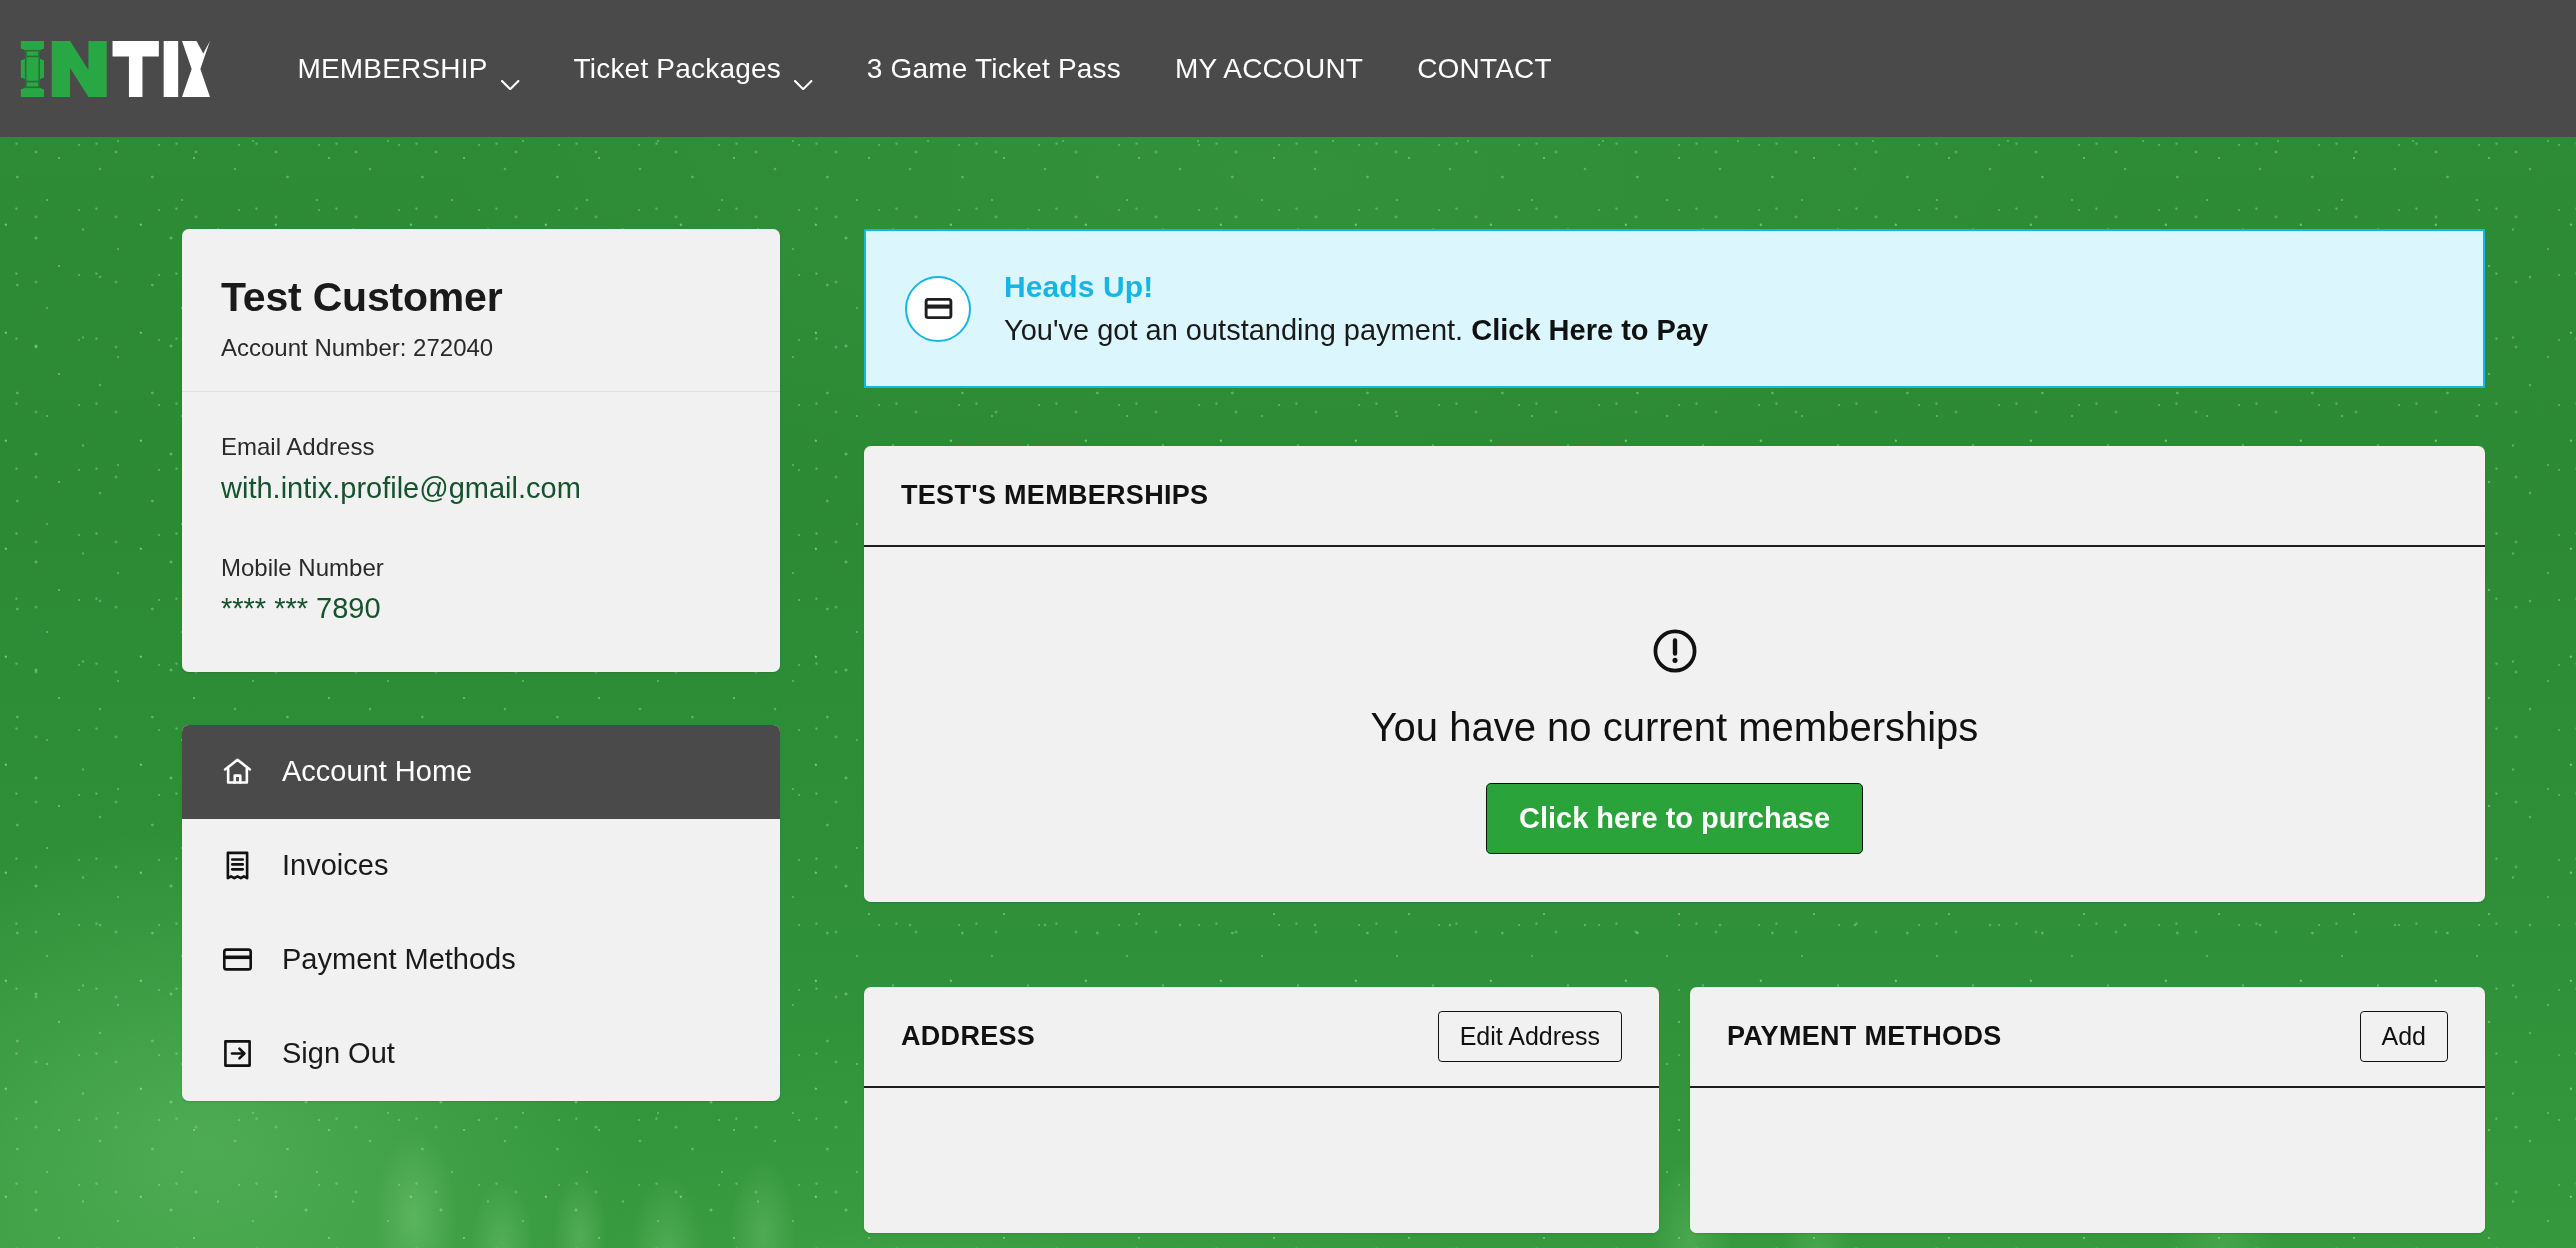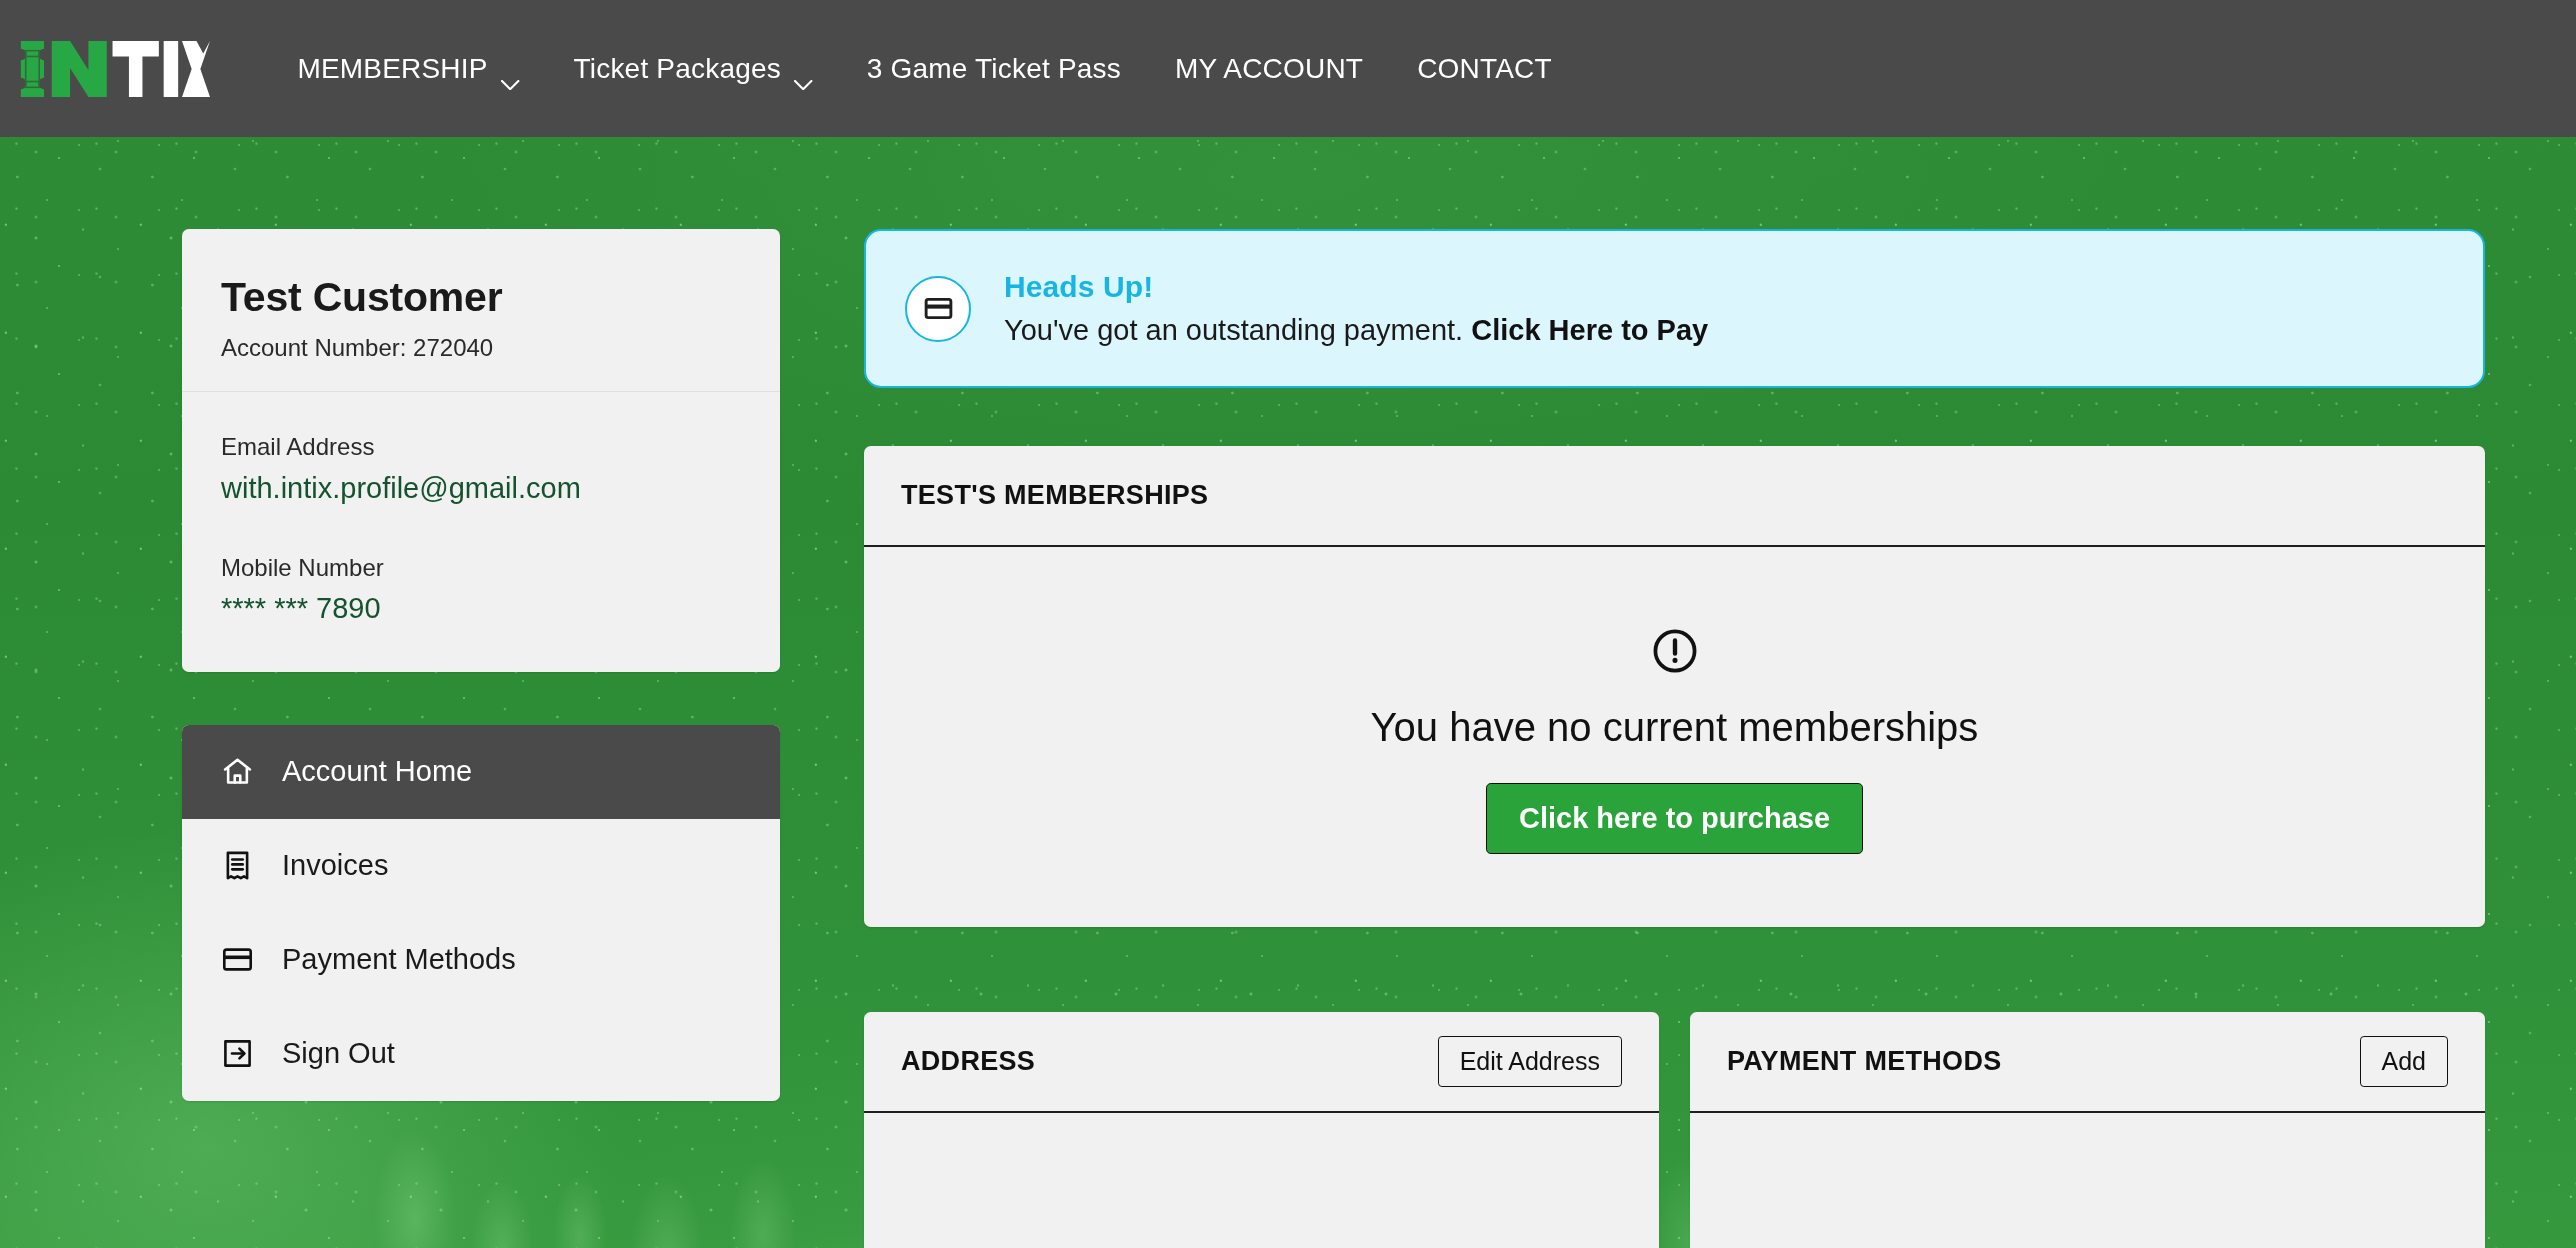--- a/index.html
+++ b/index.html
@@ -203,21 +203,21 @@
   .right-col {
     position: absolute;
     left: 864px;
     top: 92px;
     width: 1621px;
   }
 
   .alert {
     background: #dcf6fd;
     border: 2.9px solid #17b5e4;
-    border-radius: 17px;
+    border-radius: 1px;
     height: 159px;
     display: flex;
     align-items: center;
     padding: 0 39px;
     gap: 33px;
   }
   .alert-icon {
     width: 66px; height: 66px;
     border: 2.9px solid #17b5e4;
     border-radius: 50%;
@@ -276,21 +276,21 @@
     padding: 11.6px 21px;
     cursor: pointer;
     line-height: 1;
   }
 
   .panel-body {
     min-height: 126px;
   }
 
   .empty-state {
-    padding: 79px 0 73px 0;
+    padding: 79px 0 48px 0;
     display: flex;
     flex-direction: column;
     align-items: center;
   }
   .empty-icon { margin-bottom: 23px; }
   .empty-title {
     font-size: 40px;
     color: #111111;
     line-height: 1.2;
   }

